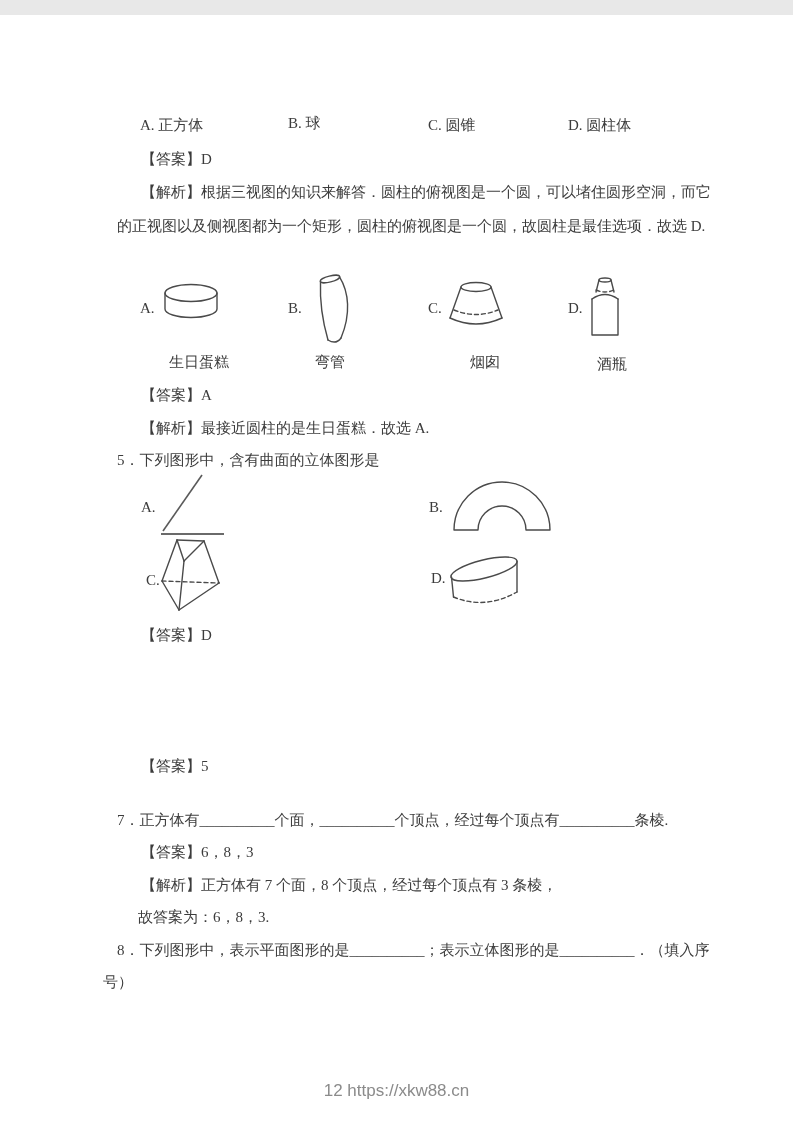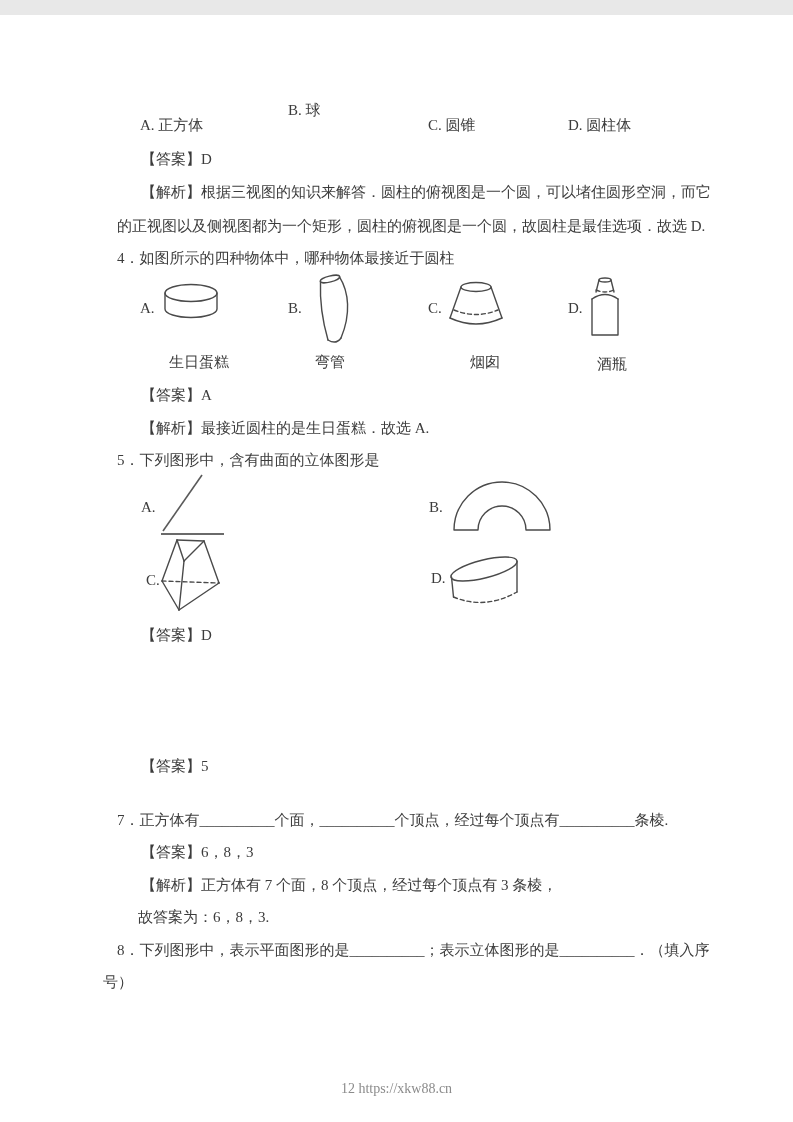--- a/index.html
+++ b/index.html
@@ -13,39 +13,38 @@
     font-size:15px;
     overflow:hidden;
   }
   .line{position:absolute;white-space:pre;}
   .fig{position:absolute;}
   .fig svg{display:block;}
   .stroke{fill:none;stroke:#4a4a4a;stroke-width:1.4;stroke-linecap:round;stroke-linejoin:round;}
   .dashed{stroke-dasharray:4 3;}
   .footer{
     position:absolute;left:0;right:0;text-align:center;
-    font-family:Liberation Serif, serif;
-    color:#8b8b8b;font-size:14px;
+    font-family:Liberation Sans, sans-serif;
+    color:#8b8b8b;font-size:17px;
   }
 </style>
 </head>
 <body>
 
 <div class="page">
 
   <div class="line" style="left:140px;top:101px">A. 正方体</div>
-  <div class="line" style="left:288px;top:86px">B. 球</div>
+  <div class="line" style="left:288px;top:99px">B. 球</div>
   <div class="line" style="left:428px;top:101px">C. 圆锥</div>
   <div class="line" style="left:568px;top:101px">D. 圆柱体</div>
 
   <div class="line" style="left:141px;top:135px">【答案】D</div>
   <div class="line" style="left:141px;top:168px">【解析】根据三视图的知识来解答．圆柱的俯视图是一个圆，可以堵住圆形空洞，而它</div>
   <div class="line" style="left:117px;top:202px">的正视图以及侧视图都为一个矩形，圆柱的俯视图是一个圆，故圆柱是最佳选项．故选 D.</div>
 
-  <div class="line" style="left:117px;top:234px">4．如图所示的四种物体中，哪种物体最接近于圆柱</div>
 
   <div class="line" style="left:140px;top:285px">A.</div>
   <div class="fig" style="left:163px;top:268px">
     <svg width="56" height="38" viewBox="0 0 56 38">
       <ellipse class="stroke" cx="28" cy="10" rx="26" ry="8.5"></ellipse>
       <path class="stroke" d="M2,10 L2,26 A26,8.5 0 0 0 54,26 L54,10"></path>
     </svg>
   </div>
   <div class="line" style="left:169px;top:338px">生日蛋糕</div>
 

